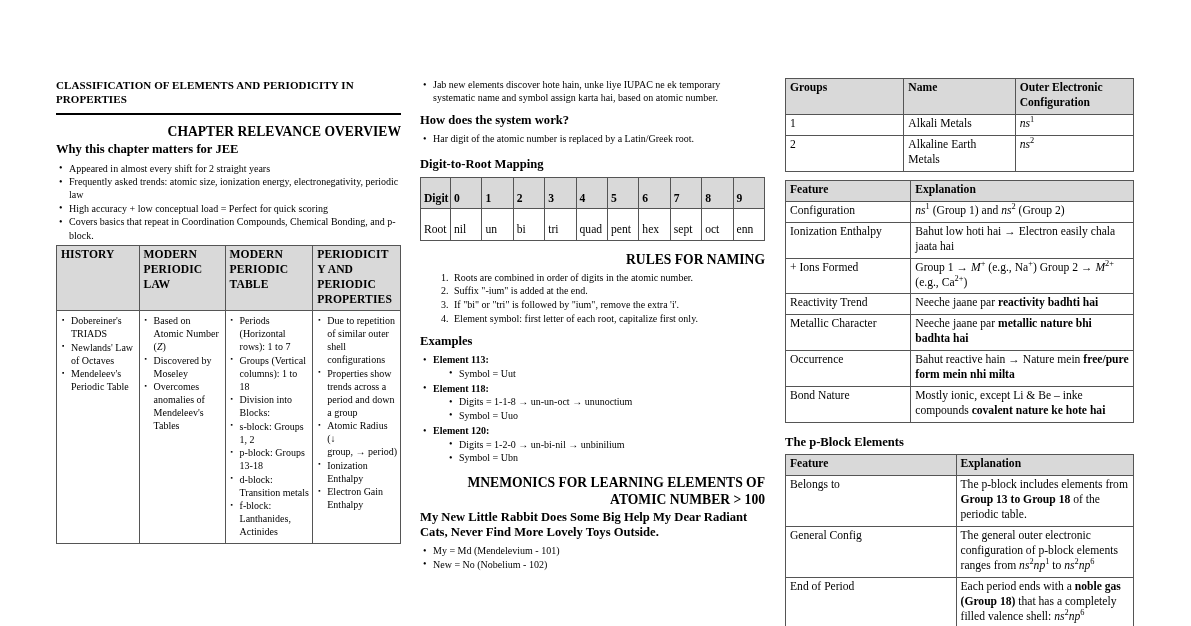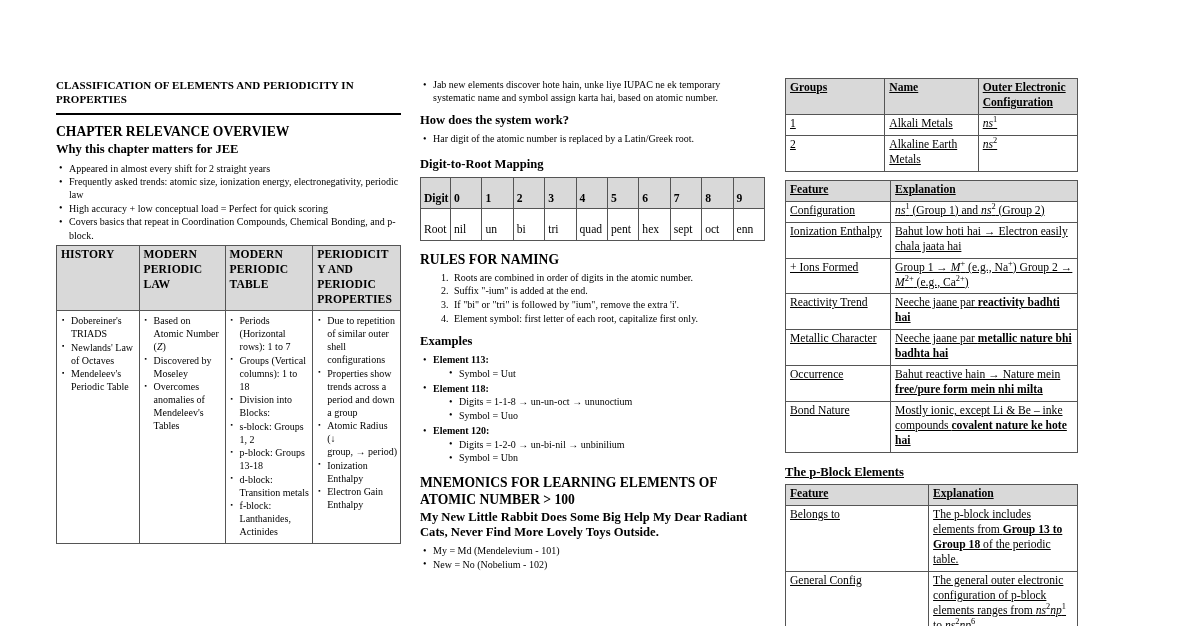--- a/index.html
+++ b/index.html
@@ -23,39 +23,40 @@
     gap: 0;
     padding: 78px 0 0 0;
   }
   .col {
     width: 345px;
     overflow: hidden;
     height: 548px;
   }
   .col1 { margin-left: 56px; width: 345px; }
   .col2 { margin-left: 19px; width: 345px; }
-  .col3 { margin-left: 20px; width: 293px; text-decoration: underline; }
+  .col3 { margin-left: 20px; width: 349px; }
 
   h1.doc-title {
     font-size: 11px;
     font-weight: bold;
     line-height: 1.28;
     margin: 0 0 7px 0;
     letter-spacing: 0.1px;
   }
   .rule {
     border: none;
     border-top: 2.6px solid #000;
     margin: 0 0 9px 0;
   }
   h2.sec {
     font-size: 13.6px;
     font-weight: bold;
     margin: 0 0 2px 0;
     line-height: 1.2;
+    text-align: right;
   }
   h2.sec.mt { margin-top: 11px; }
   h3.sub {
     font-size: 12.6px;
     font-weight: bold;
     margin: 0 0 4px 0;
     line-height: 1.2;
   }
   h3.sub.mt { margin-top: 9px; }
   h3.sub.mt2 { margin-top: 12px; }

